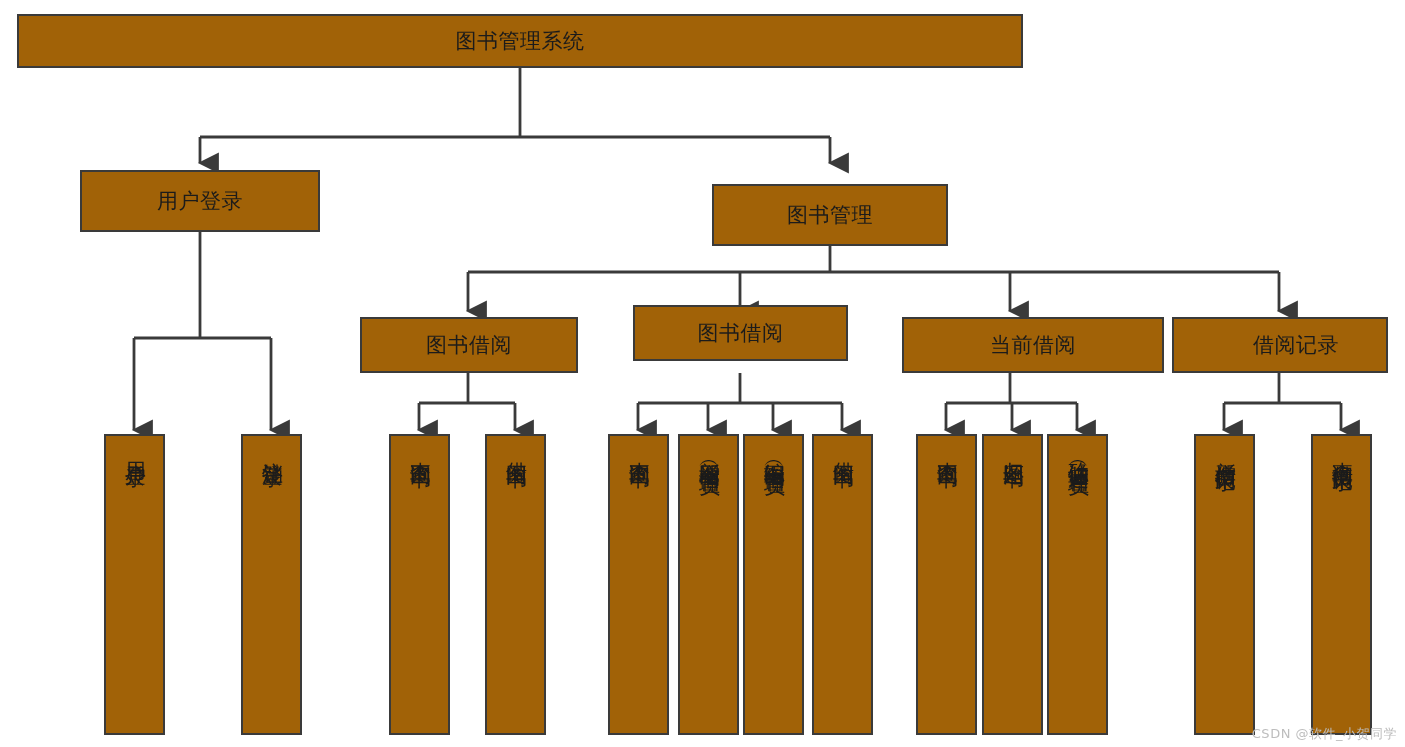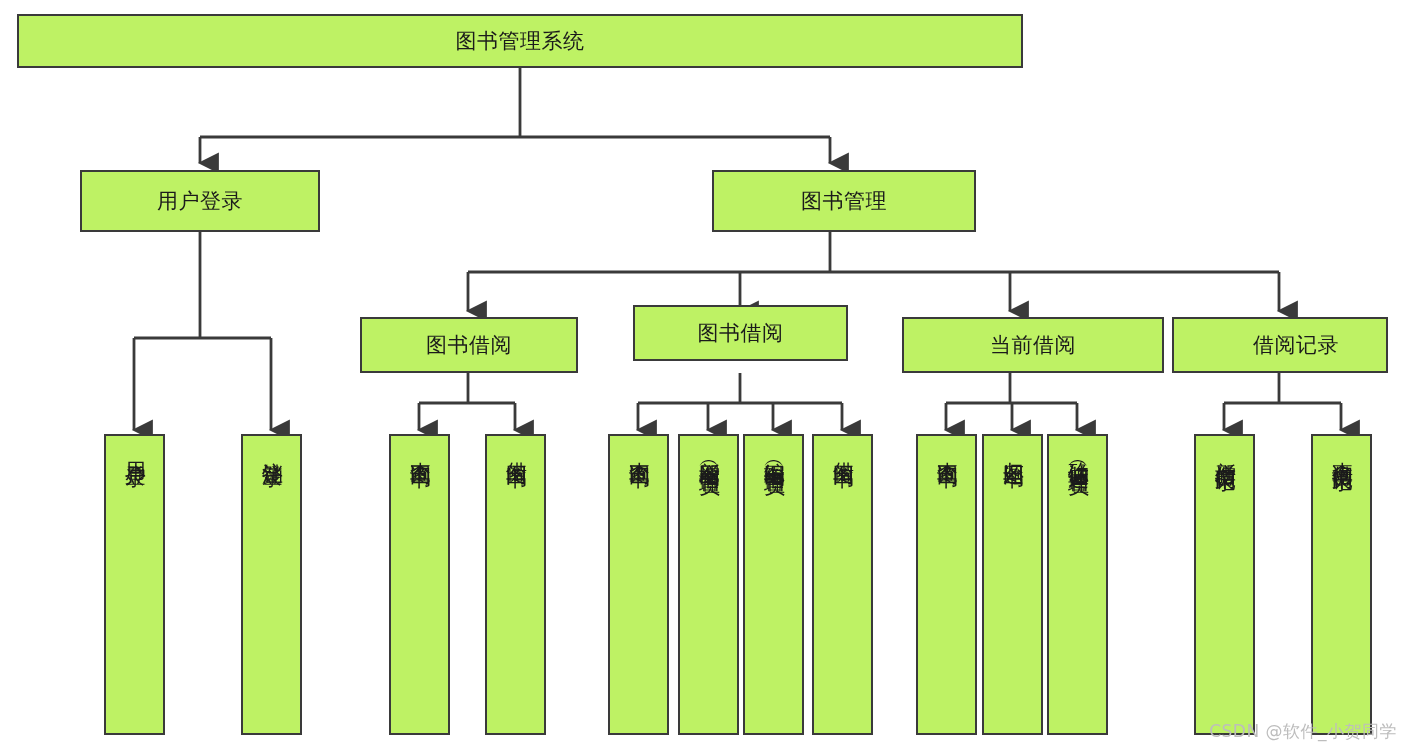--- a/index.html
+++ b/index.html
@@ -23,21 +23,21 @@
     position: absolute;
     left: 0;
     top: 0;
     width: 1405px;
     height: 747px;
     pointer-events: none;
   }
   .node {
     position: absolute;
     box-sizing: border-box;
-    background: #bef264;
+    background: #a16207;
     border: 2.5px solid #3a3a3a;
     display: flex;
     align-items: center;
     justify-content: center;
     z-index: 2;
   }
   .node .label {
     font-size: 21px;
     line-height: 1.18;
     letter-spacing: 0.5px;
@@ -54,21 +54,21 @@
     text-orientation: upright;
     font-size: 21px;
     line-height: 1.42;
     letter-spacing: 2px;
     white-space: nowrap;
   }
   .watermark {
     position: absolute;
     right: 8px;
     bottom: 4px;
-    font-size: 17px;
+    font-size: 13px;
     color: #bdbdbd;
     letter-spacing: 0.5px;
     z-index: 5;
     white-space: nowrap;
   }
 </style>
 </head>
 <body>
 
 <div id="canvas">
@@ -127,21 +127,21 @@
   </svg>
 
   <div class="node" style="left:17px; top:14px; width:1006px; height:54px;">
     <span class="label">图书管理系统</span>
   </div>
 
   <div class="node" style="left:80px; top:170px; width:240px; height:62px;">
     <span class="label">用户登录</span>
   </div>
 
-  <div class="node" style="left:712px; top:170px; width:264px; height:62px;">
+  <div class="node" style="left:712px; top:184px; width:236px; height:62px;">
     <span class="label">图书管理</span>
   </div>
 
   <div class="node" style="left:360px; top:317px; width:218px; height:56px;">
     <span class="label">图书借阅</span>
   </div>
 
   <div class="node" style="left:633px; top:305px; width:215px; height:56px;font-family:Liberation Serif, serif;">
     <span class="label">图书借阅</span>
   </div>

